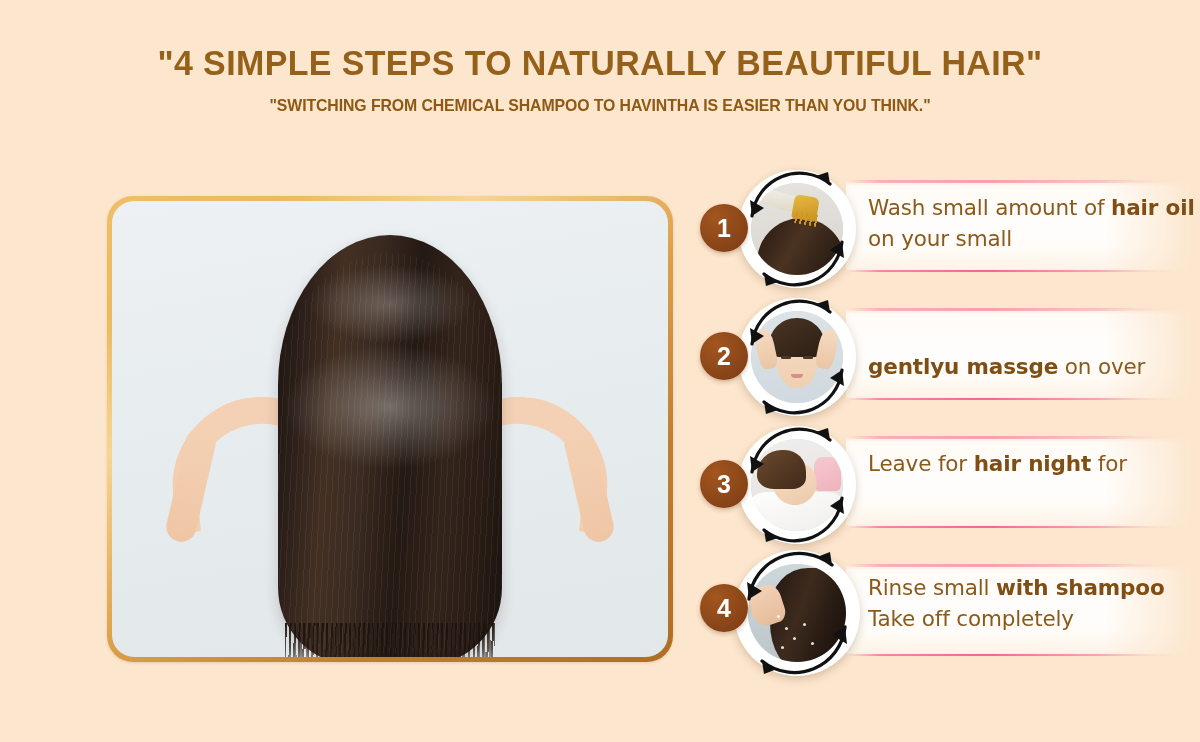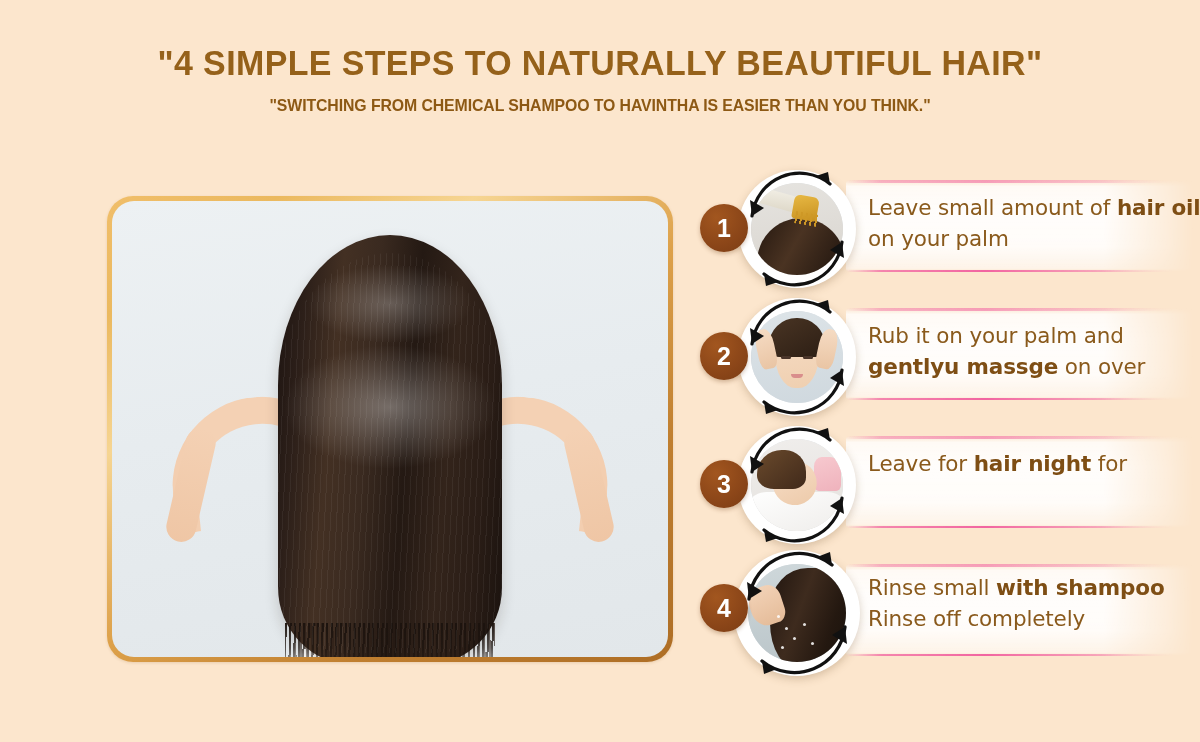--- a/index.html
+++ b/index.html
@@ -440,22 +440,22 @@
           <path d="M104 72 A48 48 0 0 1 26 104" fill="none" stroke="#111" stroke-width="3.2" stroke-linecap="round"></path>
           <polygon points="104,72 106,88 92,80" fill="#111"></polygon>
           <polygon points="26,104 40,112 28,116" fill="#111"></polygon>
           <polygon points="92,14 78,6 90,2" fill="#111"></polygon>
         </svg>
       </div>
 
       <div class="step-badge">1</div>
 
       <div class="step-text">
-        <span>Leave small amount of </span><b>hair oil</b><br>
-        <span>on your palm</span>
+        <span>Wash small amount of </span><b>hair oil</b><br>
+        <span>on your small</span>
       </div>
     </div>
 
     <div class="step step-2">
       <div class="step-panel">
         <div class="panel-glow-top"></div>
         <div class="panel-glow-bottom"></div>
       </div>
 
       <div class="step-circle">
@@ -476,21 +476,21 @@
           <path d="M104 72 A48 48 0 0 1 26 104" fill="none" stroke="#111" stroke-width="3.2" stroke-linecap="round"></path>
           <polygon points="104,72 106,88 92,80" fill="#111"></polygon>
           <polygon points="26,104 40,112 28,116" fill="#111"></polygon>
           <polygon points="92,14 78,6 90,2" fill="#111"></polygon>
         </svg>
       </div>
 
       <div class="step-badge">2</div>
 
       <div class="step-text">
-        <span>Rub it on your palm and</span><br>
+        <br>
         <b>gentlyu massge</b><span> on over</span>
       </div>
     </div>
 
     <div class="step step-3">
       <div class="step-panel">
         <div class="panel-glow-top"></div>
         <div class="panel-glow-bottom"></div>
       </div>
 
@@ -546,18 +546,18 @@
           <polygon points="111,77 113,94 98,85" fill="#111"></polygon>
           <polygon points="28,111 43,119 30,124" fill="#111"></polygon>
           <polygon points="98,15 83,7 96,2" fill="#111"></polygon>
         </svg>
       </div>
 
       <div class="step-badge">4</div>
 
       <div class="step-text">
         <span>Rinse small </span><b>with shampoo</b><br>
-        <span>Rinse off completely</span>
+        <span>Take off completely</span>
       </div>
     </div>
 
   </div>
 </div>
 
 </body></html>

